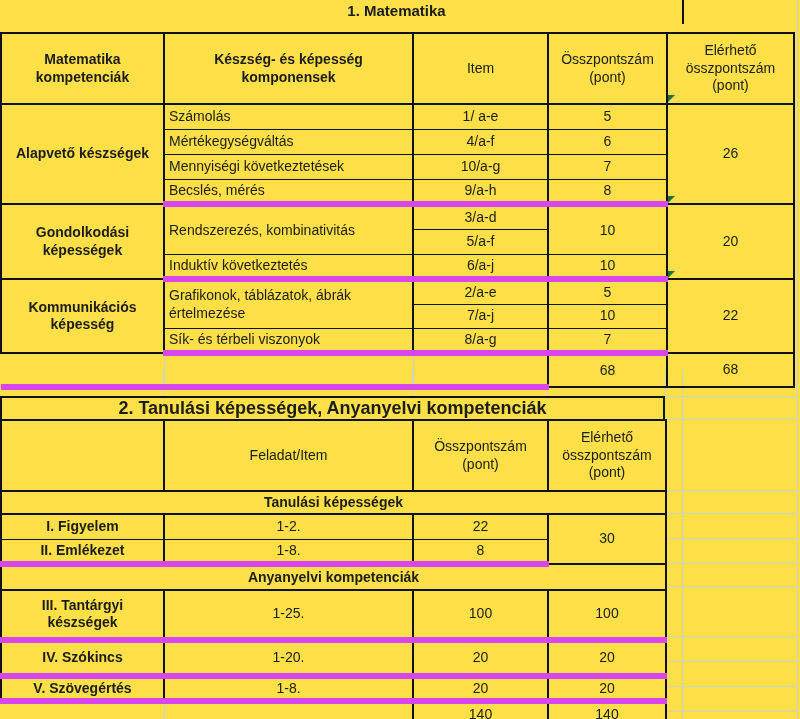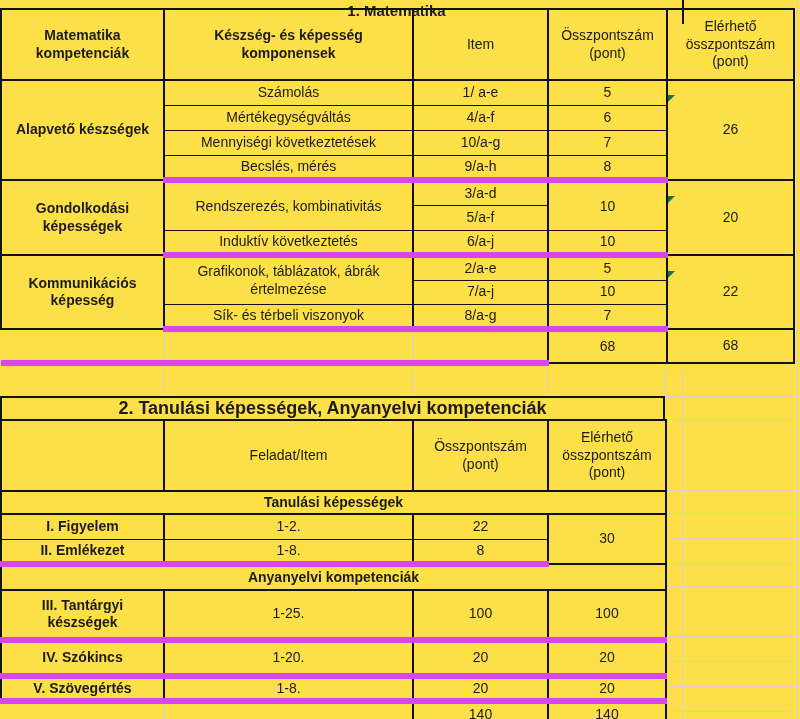--- a/index.html
+++ b/index.html
@@ -17,36 +17,36 @@
     text-align:center;font-weight:bold;font-size:15px;
   }
   .t1-title-rb{position:absolute;left:682px;top:0;width:2px;height:24px;background:#111;}
   .t2-titlebox{
     position:absolute;left:0;top:396px;width:665px;height:23px;line-height:21px;
     box-sizing:border-box;border:2px solid #111;border-bottom:none;
     text-align:center;font-weight:bold;font-size:18px;
   }
   
   table{border-collapse:collapse;table-layout:fixed;position:absolute;left:0;}
-  .t1{top:8px;width:793px;}
+  .t1{top:32px;width:793px;}
   .t2{top:419px;width:665px;}
   td,th{
     border-left:2px solid #111;border-right:2px solid #111;
     border-top:1px solid #111;border-bottom:1px solid #111;
     padding:0;font-size:14px;font-weight:normal;text-align:center;vertical-align:middle;
     line-height:1.25;overflow:hidden;
   }
   .b2{border:2px solid #111;}
   .bt2{border-top:2px solid #111;}
   .bb2{border-bottom:6px solid #d946ef;}
   .bl0{border-left:none;}
   .blg{border-left:1px solid #d2d2d2;}
   .brg{border-right:1px solid #d2d2d2;}
   .bold{font-weight:bold;}
-  .left{text-align:center;padding:1px 20px;}
+  .left{text-align:left;padding:1px 4px;}
   .pre{white-space:pre-line;}
   
   .tri{position:absolute;width:0;height:0;border-top:7px solid #1d7044;border-right:7px solid transparent;}
 </style>
 </head>
 <body>
 
 <div class="sheet">
 
   <div class="gl v" style="left:797px;top:0;height:719px;"></div>

